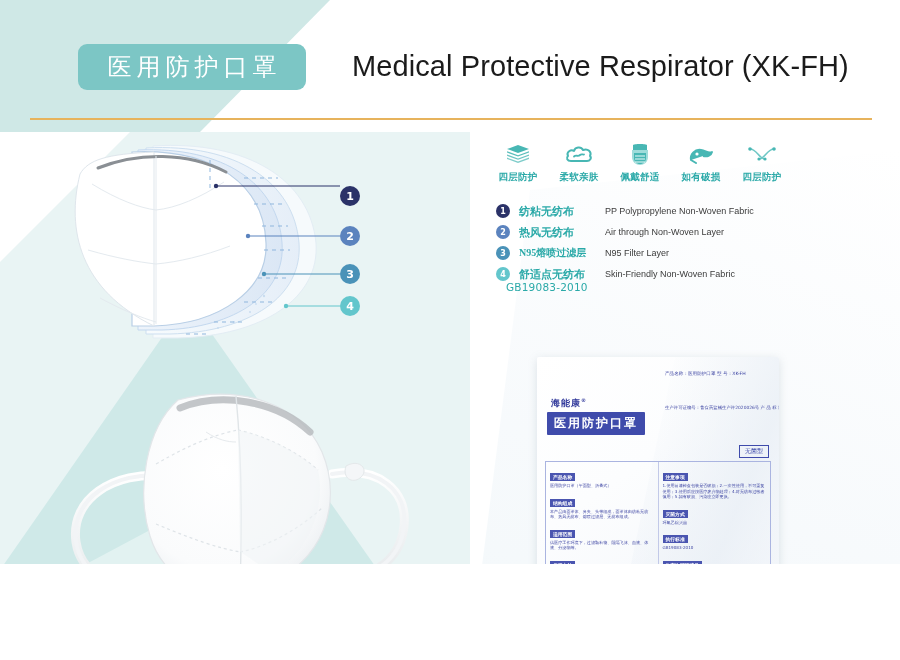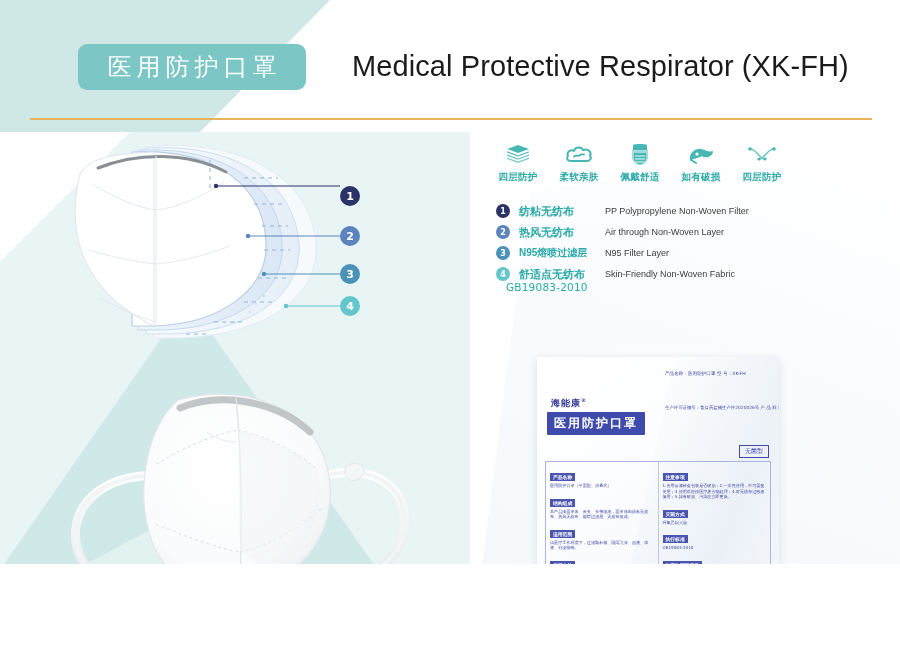--- a/index.html
+++ b/index.html
@@ -84,21 +84,21 @@
   
   .legend{position:absolute;left:496px;top:202px;width:300px;}
   .legend-row{display:flex;align-items:center;height:18px;margin-bottom:3px;}
   .lg-badge{
     width:14px;height:14px;border-radius:50%;flex:0 0 14px;
     display:flex;align-items:center;justify-content:center;
     color:#fff;font-size:8px;font-weight:bold;font-family:"DejaVu Sans",sans-serif;
   }
   .lg-cn{
     margin-left:9px;font-size:11px;font-weight:bold;
-    font-family:Liberation Sans, sans-serif;white-space:nowrap;width:82px;
+    font-family:Liberation Serif, serif;white-space:nowrap;width:82px;
   }
   .lg-en{margin-left:4px;font-size:9px;color:#3b3b3b;white-space:nowrap;}
 
   
   .regs{position:absolute;left:506px;top:281px;color:#2aa9a8;
     font-family:"DejaVu Sans",sans-serif;}
   .regs div{font-size:10.5px;line-height:13.5px;white-space:nowrap;}
   .regs .reg-std{font-size:10.5px;letter-spacing:.2px;}
 
   
@@ -313,21 +313,21 @@
         </svg>
       </div>
       <div class="f-label">四层防护</div>
     </div>
   </div>
 
   <div class="legend">
     <div class="legend-row">
       <div class="lg-badge" style="background:#2b3268">1</div>
       <div class="lg-cn" style="color:#2aa9a8">纺粘无纺布</div>
-      <div class="lg-en">PP Polypropylene Non-Woven Filter</div>
+      <div class="lg-en">PP Polypropylene Non-Woven Fabric</div>
     </div>
     <div class="legend-row">
       <div class="lg-badge" style="background:#5b83be">2</div>
       <div class="lg-cn" style="color:#2aa9a8">热风无纺布</div>
       <div class="lg-en">Air through Non-Woven Layer</div>
     </div>
     <div class="legend-row">
       <div class="lg-badge" style="background:#4a92b8">3</div>
       <div class="lg-cn" style="color:#2aa9a8;font-size:10px">N95熔喷过滤层</div>
       <div class="lg-en">N95 Filter Layer</div>

